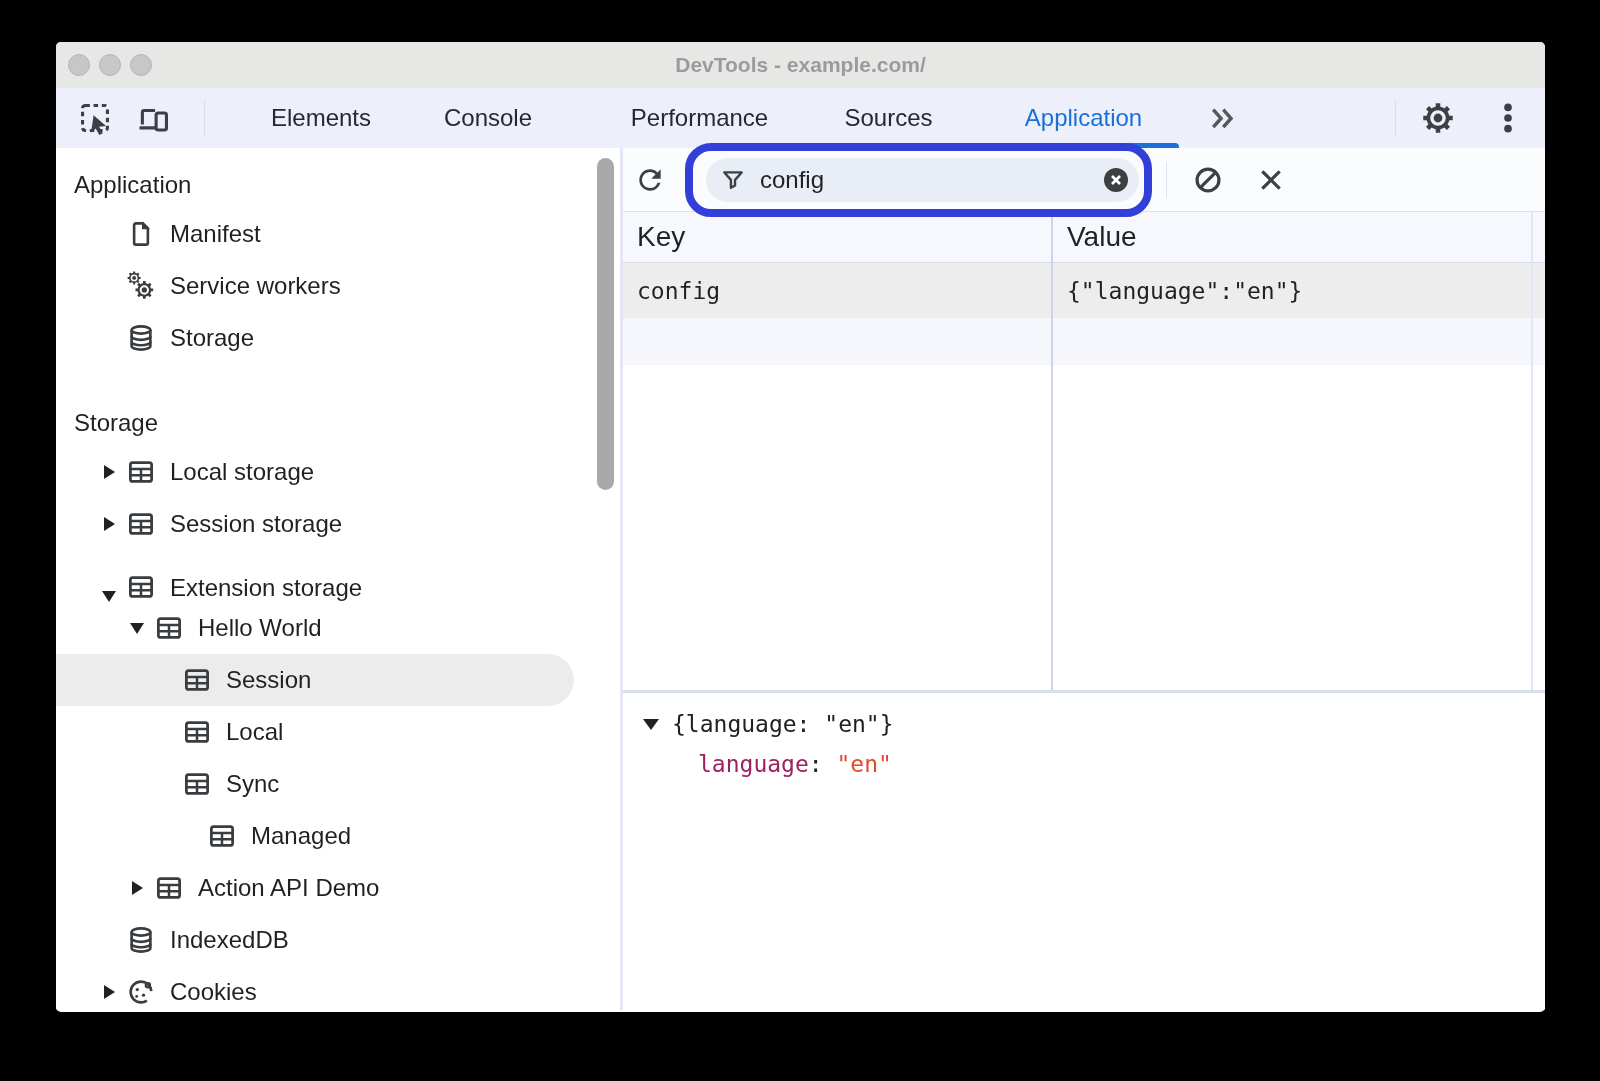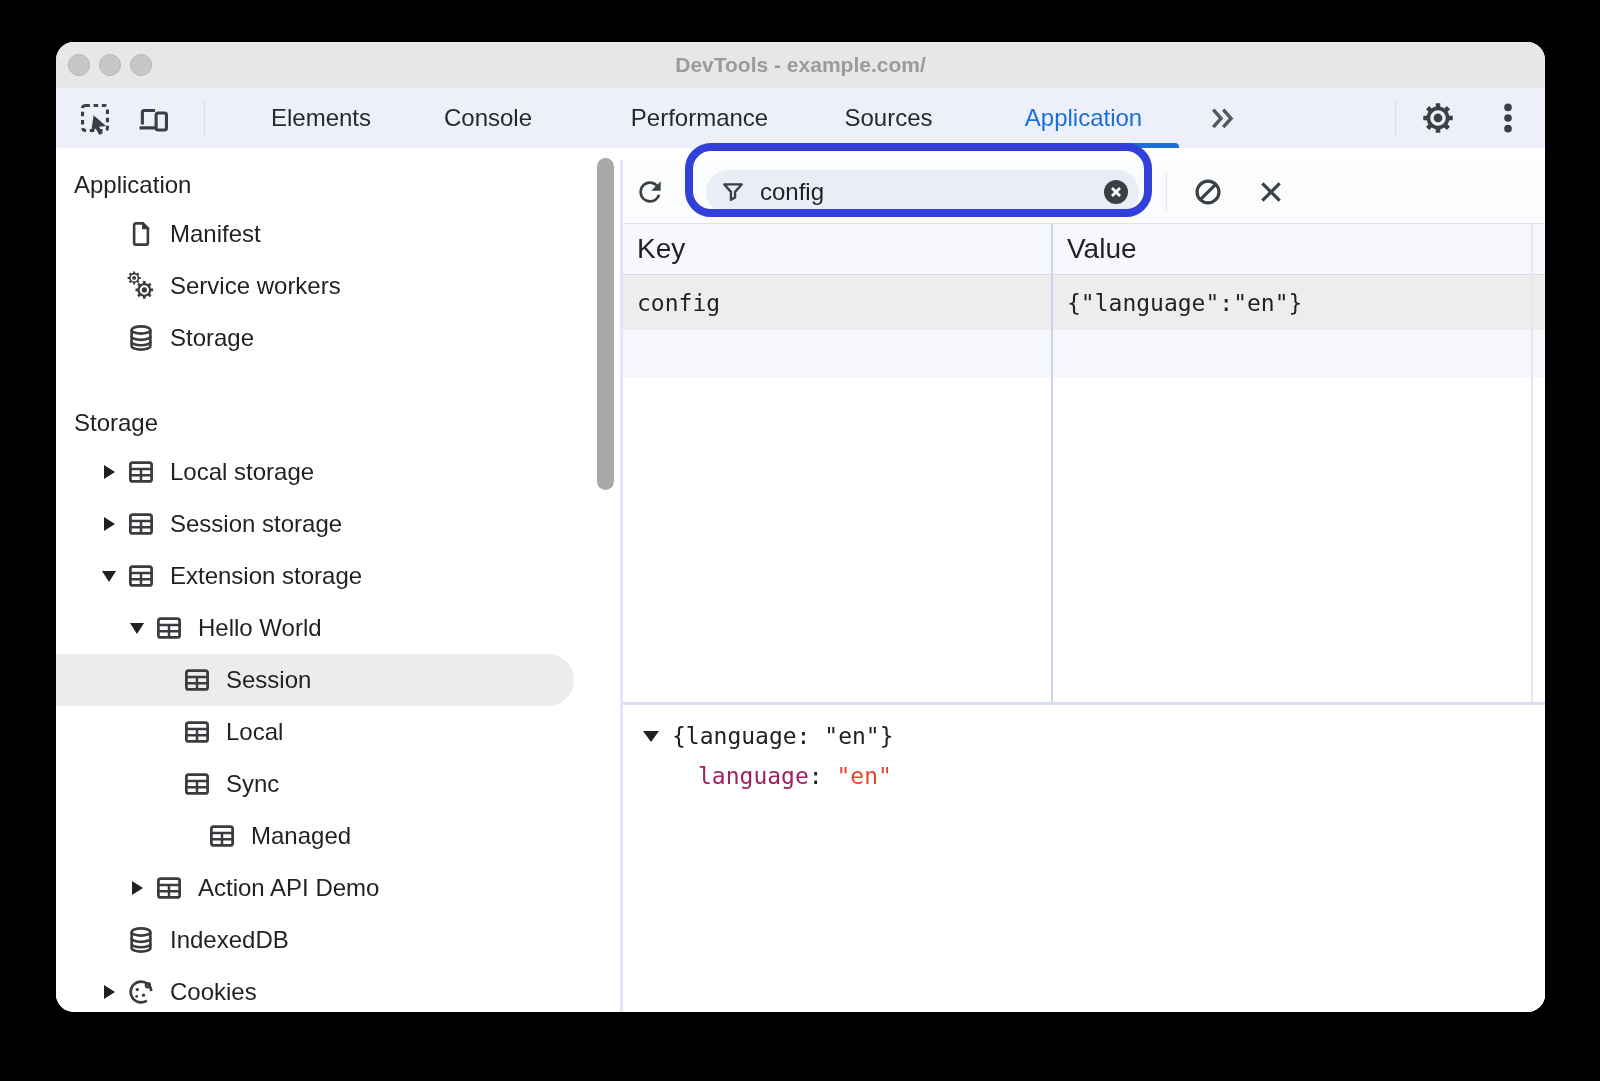--- a/index.html
+++ b/index.html
@@ -1,19 +1,19 @@
 <!DOCTYPE html>
 <html style="--annot: #333fd9; --tab-blue: #1a6fd9; --json-prop: #9e2063; --json-str: #e4492f; --sel-bg: #ececec;"><head>
 <meta charset="utf-8">
 <style>
   html,body{margin:0;padding:0;background:#000;}
   .canvas{position:relative;width:1600px;height:1081px;background:#000;overflow:hidden;
           font-family:"Liberation Sans",sans-serif;-webkit-font-smoothing:antialiased;}
   .window{position:absolute;left:56px;top:42px;width:1489px;height:970px;background:#fff;
-          border-radius:18px;overflow:hidden;}
+          border-radius:5px;overflow:hidden;}
   
   .titlebar{position:absolute;left:0;top:0;width:100%;height:46px;background:#e7e7e6;
             border-bottom:1px solid #d2d2d2;}
   .traffic{position:absolute;left:12px;top:12px;display:flex;gap:9px;}
   .tl{width:22px;height:22px;border-radius:50%;background:#c7c7c9;border:1px solid #b5b5b7;box-sizing:border-box;}
   .wtitle{position:absolute;left:0;top:0;width:100%;height:46px;line-height:46px;text-align:center;
           color:#9b9b9b;font-weight:bold;font-size:21px;}
   
   .tabbar{position:absolute;left:0;top:46px;width:100%;height:60px;background:#edf0fa;
           border-bottom:2px solid #8b5cf6;box-sizing:content-box;}
@@ -45,21 +45,21 @@
   .sb-arrow{width:34px;display:flex;justify-content:center;flex:none;}
   .arr-r{width:0;height:0;border-top:7px solid transparent;border-bottom:7px solid transparent;border-left:11px solid #1f2124;}
   .arr-d{width:0;height:0;border-left:7px solid transparent;border-right:7px solid transparent;border-top:11px solid #1f2124;}
   .sb-icon{width:30px;height:30px;flex:none;color:#3a3d40;}
   .sb-icon svg{width:30px;height:30px;}
   .sb-label{margin-left:14px;white-space:nowrap;}
   
   .scroll-gutter{position:absolute;left:532px;top:0;width:32px;height:100%;background:#fff;}
   .scroll-thumb{position:absolute;left:9px;top:10px;width:17px;height:332px;border-radius:9px;background:#a9a9ab;}
   
-  .main{position:absolute;left:564px;top:12px;width:925px;height:100%;border-left:3px solid #e3e7f5;box-sizing:border-box;background:#fff;}
+  .main{position:absolute;left:564px;top:0;width:925px;height:100%;border-left:3px solid #e3e7f5;box-sizing:border-box;background:#fff;}
   .main-toolbar{position:absolute;left:0;top:0;width:100%;height:64px;background:#fbfcfe;border-bottom:1px solid #dee2f0;box-sizing:border-box;}
   .mt-icon{position:absolute;top:16px;width:32px;height:32px;color:#3c4043;}
   .mt-icon svg{width:100%;height:100%;}
   .icon-refresh{left:11px;}
   .filter-pill{position:absolute;left:83px;top:10px;width:433px;height:44px;background:#e9edf6;border-radius:22px;
                display:flex;align-items:center;font-size:24px;color:#1f2124;}
   .filter-funnel{width:26px;height:26px;margin-left:14px;color:#3c4043;flex:none;}
   .filter-funnel svg{width:26px;height:26px;}
   .filter-text{margin-left:14px;flex:1;}
   .filter-clear{width:30px;height:30px;margin-right:8px;flex:none;}
@@ -193,21 +193,21 @@
           <div class="sb-row" style="padding-left: 36px;">
             <span class="sb-arrow">
               <span class="arr-r"></span>
             </span>
             <span class="sb-icon"><svg viewBox="0 0 24 24" xmlns="http://www.w3.org/2000/svg">
                 <rect x="3.5" y="4.5" width="17" height="15" rx="1.8" fill="none" stroke="currentColor" stroke-width="2.2"></rect>
                 <path d="M3.5 9.5h17M3.5 14.5h17M12 9.5v10" stroke="currentColor" stroke-width="2"></path>
               </svg></span>
             <span class="sb-label">Session storage</span>
           </div>
-          <div class="sb-row" style="padding-left: 36px;">
+          <div class="sb-row" style="padding-left: 36px; align-items: flex-end;">
             <span class="sb-arrow">
               <span class="arr-d"></span>
             </span>
             <span class="sb-icon"><svg viewBox="0 0 24 24" xmlns="http://www.w3.org/2000/svg">
                 <rect x="3.5" y="4.5" width="17" height="15" rx="1.8" fill="none" stroke="currentColor" stroke-width="2.2"></rect>
                 <path d="M3.5 9.5h17M3.5 14.5h17M12 9.5v10" stroke="currentColor" stroke-width="2"></path>
               </svg></span>
             <span class="sb-label">Extension storage</span>
           </div>
           <div class="sb-row" style="padding-left: 64px;">

